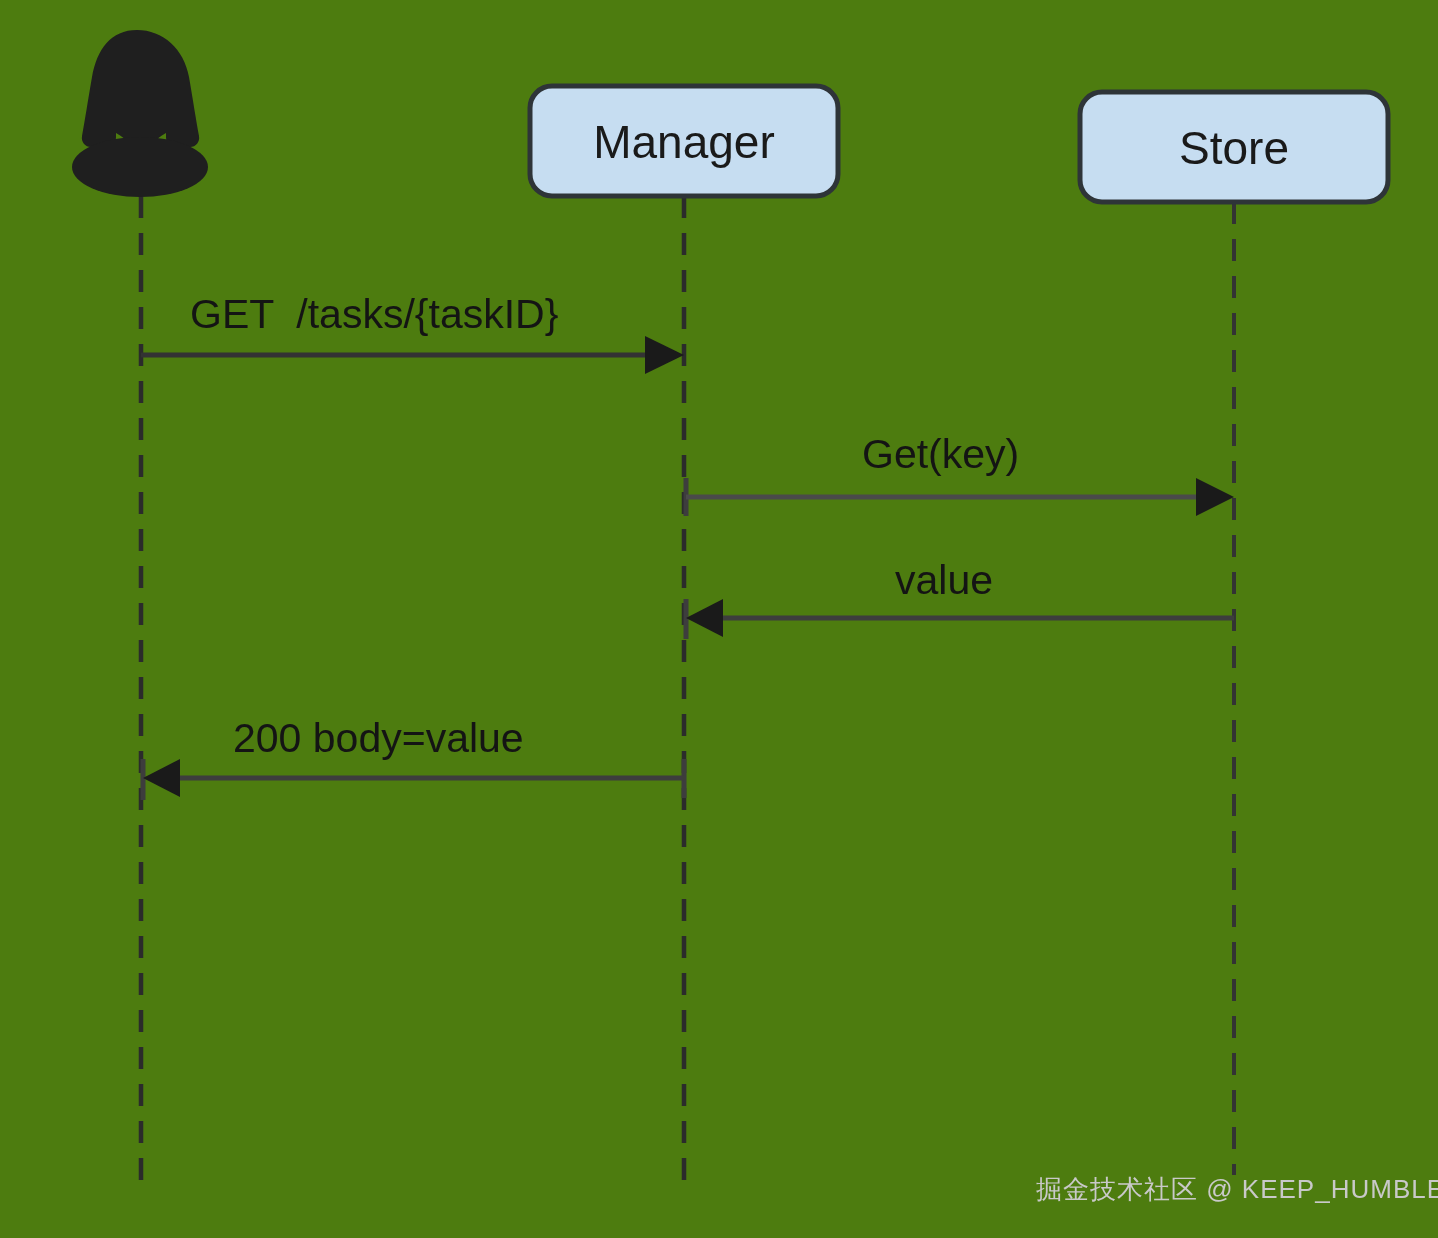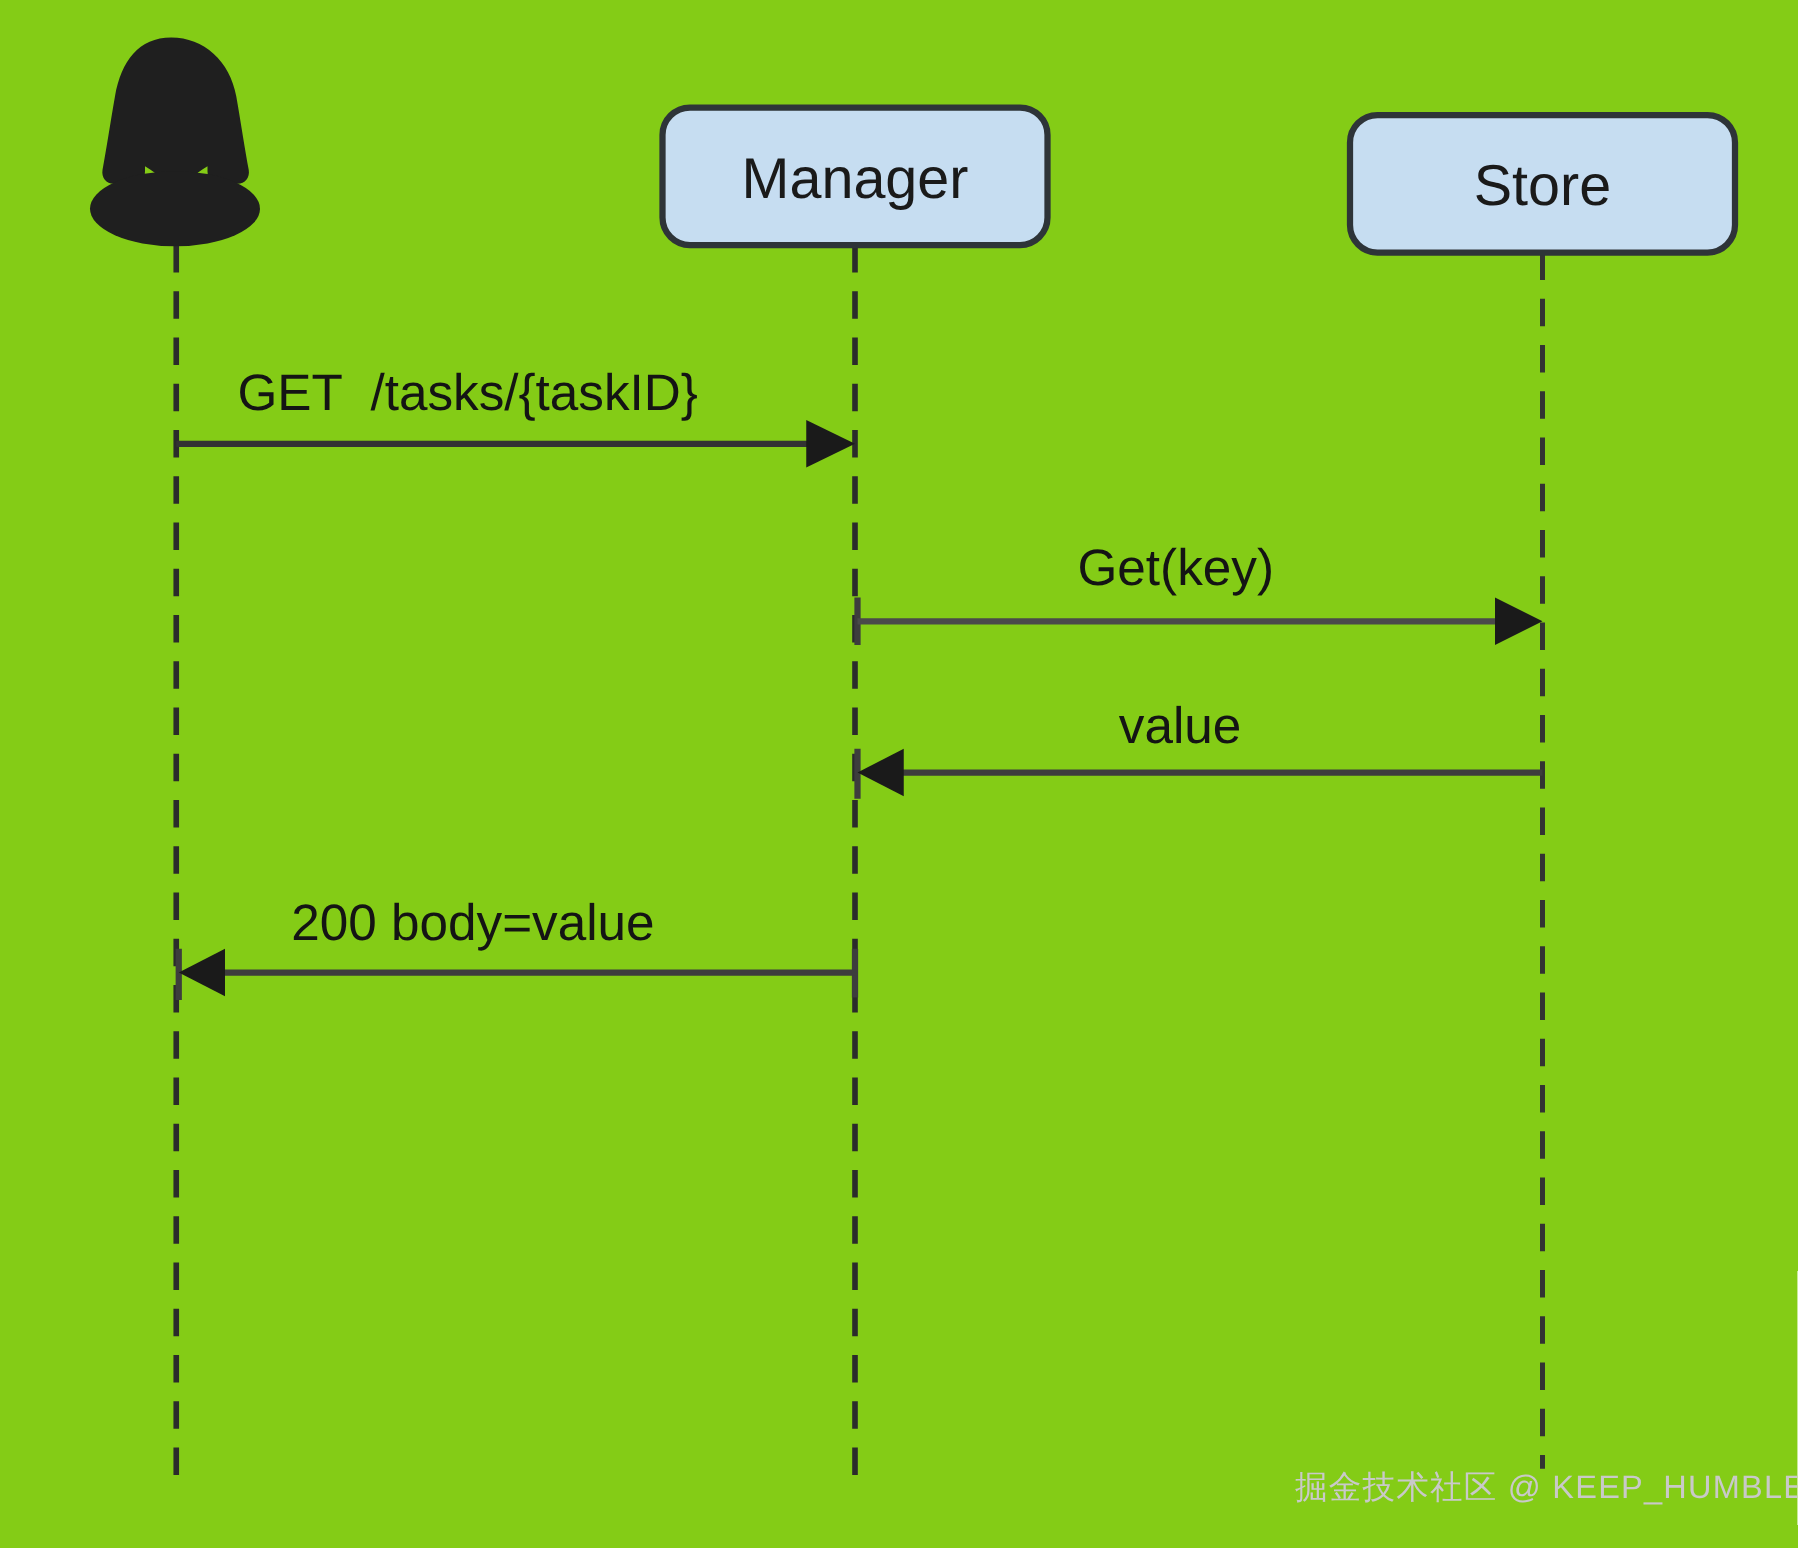--- a/index.html
+++ b/index.html
@@ -7,21 +7,21 @@
     padding: 0;
     background: #ffffff;
   }
   body {
     font-family: "Liberation Sans", sans-serif;
   }
   #canvas {
     position: relative;
     width: 1438px;
     height: 1238px;
-    background: #84cc16;
+    background: #4d7c0f;
     overflow: hidden;
   }
   #diagram-svg {
     position: absolute;
     top: 0;
     left: 0;
     width: 1438px;
     height: 1238px;
   }
   .participant-label {

